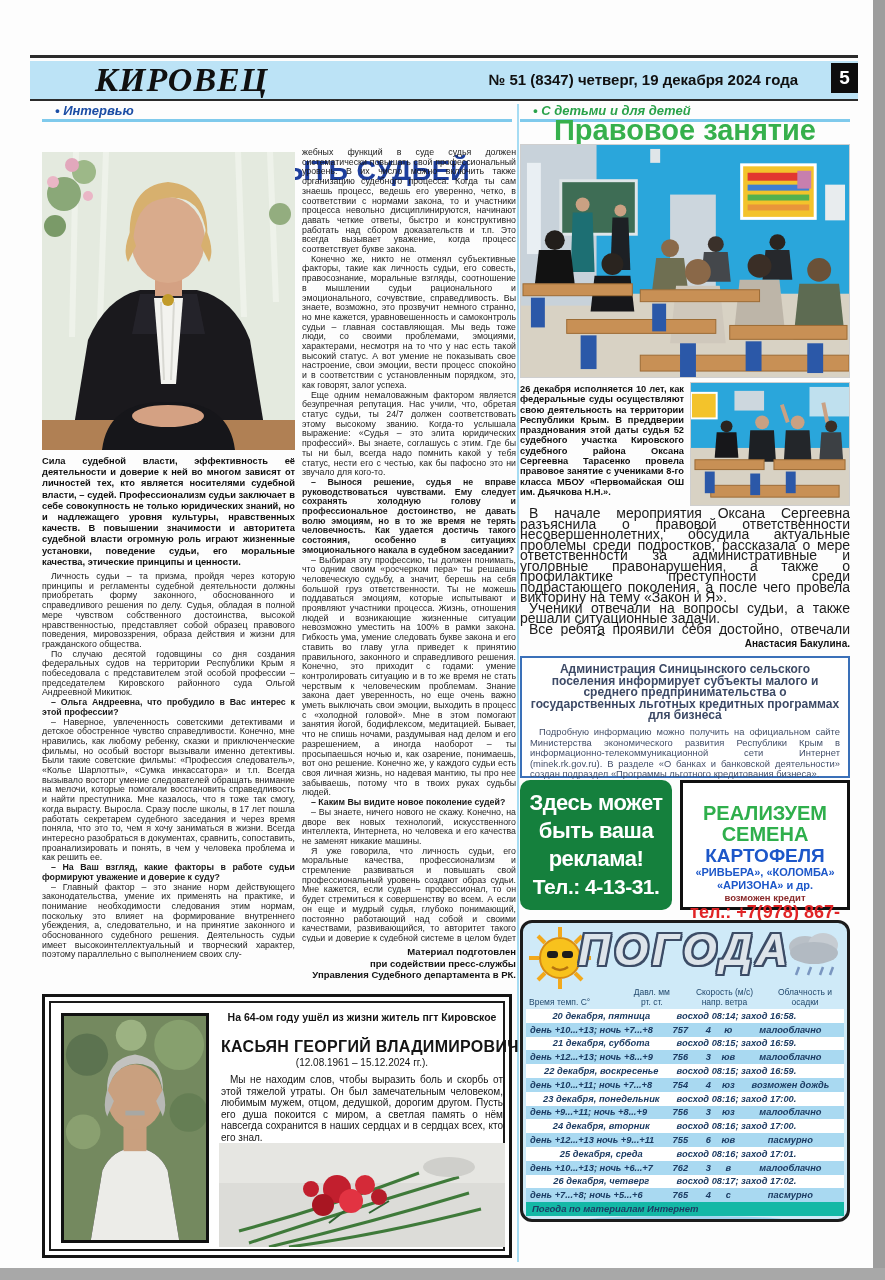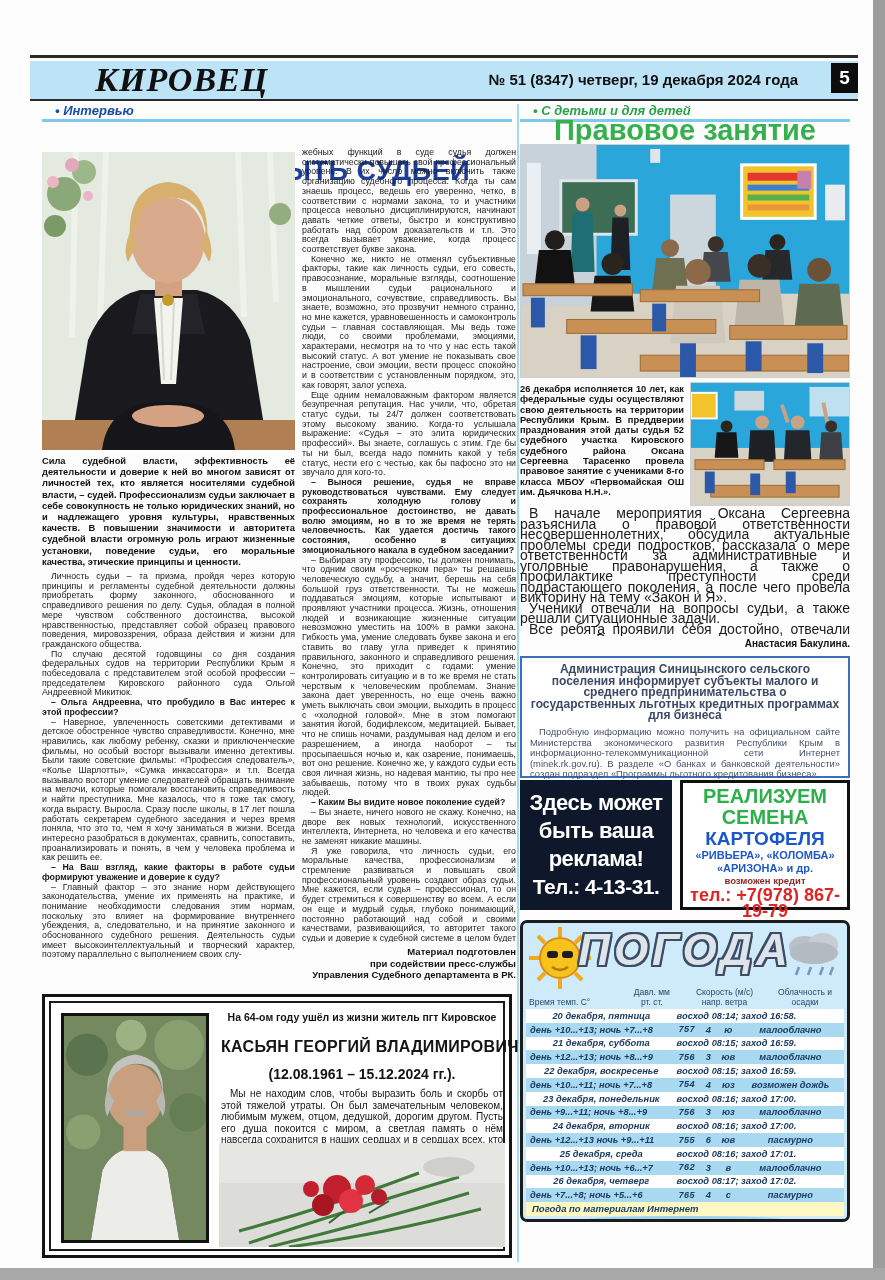--- a/index.html
+++ b/index.html
@@ -45,62 +45,62 @@
   .lead-right { left:520px; top:384px; width:164px; height:124px; font-weight:bold; font-size:9.3px; line-height:10.3px; text-align:justify; color:#101010; overflow:hidden; }
   .lesson-body { left:520px; top:508px; width:330px; height:128px; font-size:14px; line-height:10.5px; text-align:justify; color:#1b1b1b; overflow:hidden; }
   .byline-right { left:520px; top:638px; width:330px; text-align:right; font-weight:bold; font-size:10px; color:#131313; }
 
   
   .notice { left:520px; top:656px; width:330px; height:122px; border:2px solid #3a70b8; background:#fff; padding:6px 8px; color:#44506a; }
   .notice-title { font-weight:bold; font-size:12px; line-height:11.6px; text-align:center; color:#3d4a66; }
   .notice-body { margin-top:5px; font-size:9.4px; line-height:10.6px; text-align:justify; text-indent:9px; }
 
   
-  .ad-red { left:520px; top:780px; width:152px; height:130px; background:#0f172a; color:#fff; display:flex; flex-direction:column; justify-content:center; text-align:center; }
+  .ad-red { left:520px; top:780px; width:152px; height:130px; background:#15803d; color:#fff; display:flex; flex-direction:column; justify-content:center; text-align:center;border-radius:10px; }
   .ad-red .lineitem { font-weight:bold; font-size:22px; line-height:28px; letter-spacing:-0.5px; }
   .ad-red .lineitem:last-child { font-size:21px; }
-  .ad-seeds { left:680px; top:780px; width:170px; height:130px; background:#fff; border:3px solid #101010; text-align:center; padding-top:3px; }
+  .ad-seeds { left:680px; top:780px; width:170px; height:130px; background:#fff; border:3px solid #101010; text-align:center; padding-top:20px; }
   .seed1,.seed2 { color:#2faf4c; font-weight:bold; font-size:20px; line-height:21px; }
   .seed3 { color:#1c57c9; font-weight:bold; font-size:19px; line-height:21px; }
   .seed4,.seed5 { color:#1c57c9; font-weight:bold; font-size:11px; line-height:13px; }
   .seed6 { color:#8a2b2b; font-weight:bold; font-size:9.5px; line-height:12px; }
   .seed7 { color:#e02325; font-weight:bold; font-size:18px; line-height:16px; }
 
   
-  .weather { left:520px; top:920px; width:330px; height:302px; border:3px solid #1c1c1c; border-radius:7px; background:#cfeaf8; overflow:hidden; }
+  .weather { left:520px; top:920px; width:330px; height:302px; border:3px solid #1c1c1c; border-radius:12px; background:#cfeaf8; overflow:hidden; }
   .wtitle { position:absolute; left:0; right:0; top:2px; text-align:center; font-weight:bold; font-style:italic; font-size:44px; letter-spacing:4px; color:#dde4ea;
     text-shadow:-2px -2px 0 #3c4c66,2px -2px 0 #3c4c66,-2px 2px 0 #3c4c66,2px 2px 0 #3c4c66,0 -2px 0 #3c4c66,0 2px 0 #3c4c66,-2px 0 0 #3c4c66,2px 0 0 #3c4c66; }
   .sun-wrap { position:absolute; left:4px; top:2px; width:66px; height:66px; }
   .cloud-wrap { position:absolute; right:2px; top:4px; width:64px; height:56px; }
   .wheaders { position:absolute; left:4px; right:4px; top:50px; height:34px; display:flex; align-items:flex-end; color:#234a6e; font-size:8.5px; line-height:9.5px; }
   .wh { white-space:pre-line; text-align:center; }
   .wh-time { width:30%; text-align:left; padding-left:2px;margin-top:24px; }
   .wh-press { width:19%; } .wh-wind { width:27%; } .wh-clouds { width:24%; }
   .wrows { position:absolute; left:3px; right:3px; top:86px; }
   .wrow { display:flex; align-items:center; height:13.8px; font-weight:bold; font-style:italic; font-size:9.3px; color:#1c3c63; padding:0 4px; }
   .wrow.day { background:#fff; }
   .wrow.data { background:#a9d9f1; }
   .wdate { width:46%; text-align:center; }
   .wsun { flex:1; text-align:left; padding-left:4px; }
   .wtemp { width:46%; }
-  .wpress { width:9%; text-align:center;font-family:Liberation Mono, monospace; }
+  .wpress { width:9%; text-align:left; }
   .wspeed { width:5%; text-align:center; }
   .wdir { width:8%; text-align:center; }
   .wclouds { flex:1; text-align:center; }
-  .wfooter { position:absolute; left:3px; right:3px; top:279px; height:14px; background:#fef9c3; font-weight:bold; font-style:italic; font-size:9.5px; color:#1c3c63; padding:1px 6px; }
+  .wfooter { position:absolute; left:3px; right:3px; top:279px; height:14px; background:#14b8a6; font-weight:bold; font-style:italic; font-size:9.5px; color:#1c3c63; padding:1px 6px; }
   .wswoosh { position:absolute; left:20%; top:293px; width:60%; height:7px; background:#9fd4ee; border-radius:50%; }
 
   
   .obituary { left:42px; top:994px; width:470px; height:264px; border:3px solid #141414; background:#fff;
     box-shadow: inset 0 0 0 4px #fff, inset 0 0 0 6px #1a1a1a; padding:12px; }
   .obit-photo { position:absolute; left:16px; top:16px; width:148px; height:230px; border:3px solid #111; }
   .obit-right { position:absolute; left:176px; top:14px; width:282px; color:#141414; }
   .obit-line1 { font-weight:bold; font-size:10.5px; text-align:center; }
   .obit-name { font-weight:bold; font-size:16px; text-align:center; margin-top:15px; letter-spacing:0.3px; white-space:nowrap; }
-  .obit-dates { font-weight:bold; font-size:14px; text-align:center; margin-top:10px; }
+  .obit-dates { font-weight:normal; font-size:10px; text-align:center; margin-top:1px; }
   .obit-body { font-size:10px; line-height:11.6px; text-align:justify; text-indent:9px; margin-top:6px; }
   .obit-sign { font-weight:bold; font-size:10.5px; text-align:right; margin-top:2px; }
   .carnations { position:absolute; left:174px; top:146px; width:286px; height:104px; }
 
   
   .edge-r { left:873px; top:0; width:12px; height:1280px; background:#9d9d9d; }
   .edge-b { left:0; top:1268px; width:885px; height:12px; background:#a8a8a8; }
 </style>
 </head>
 <body>

